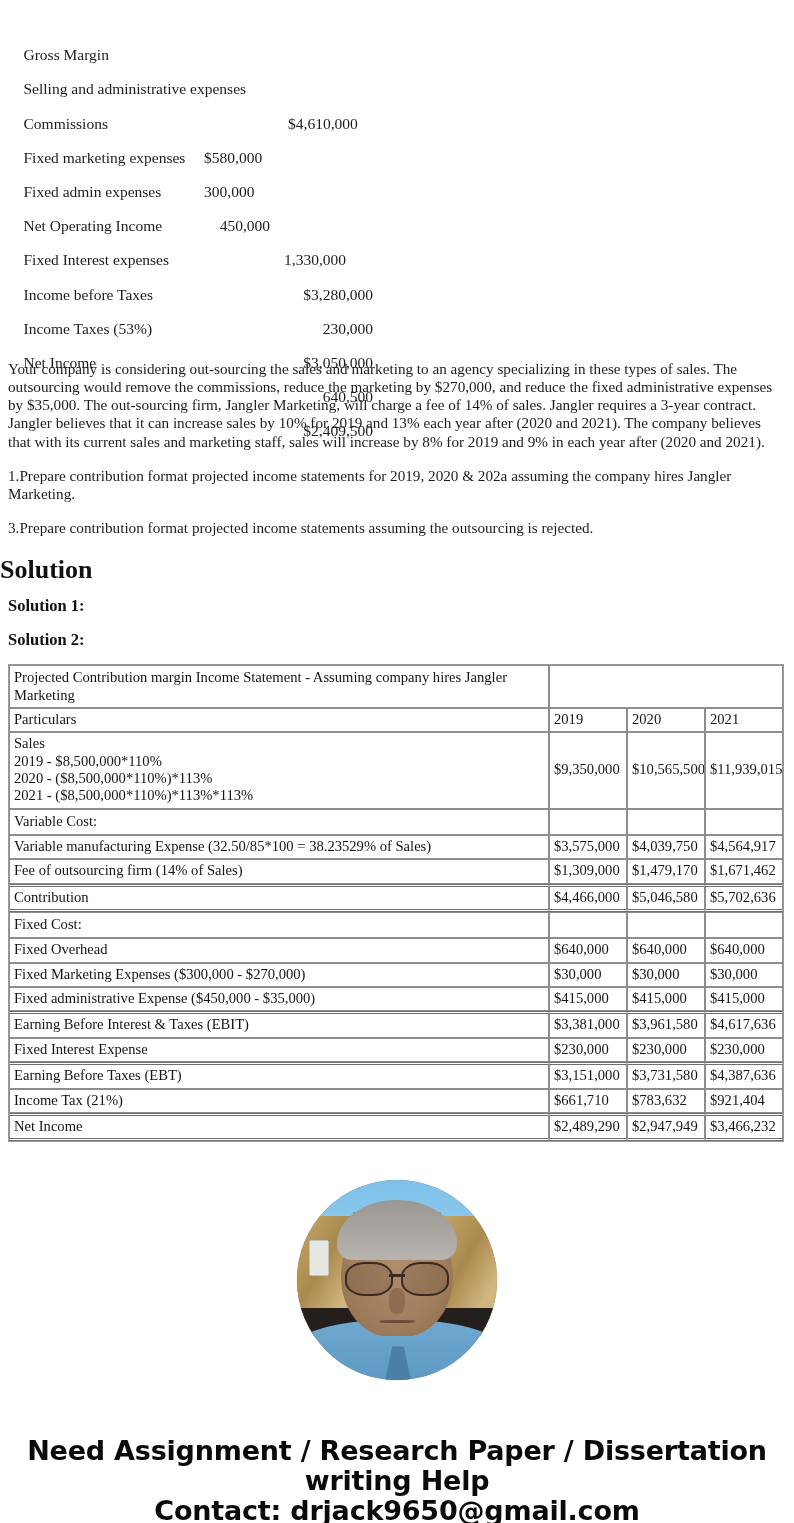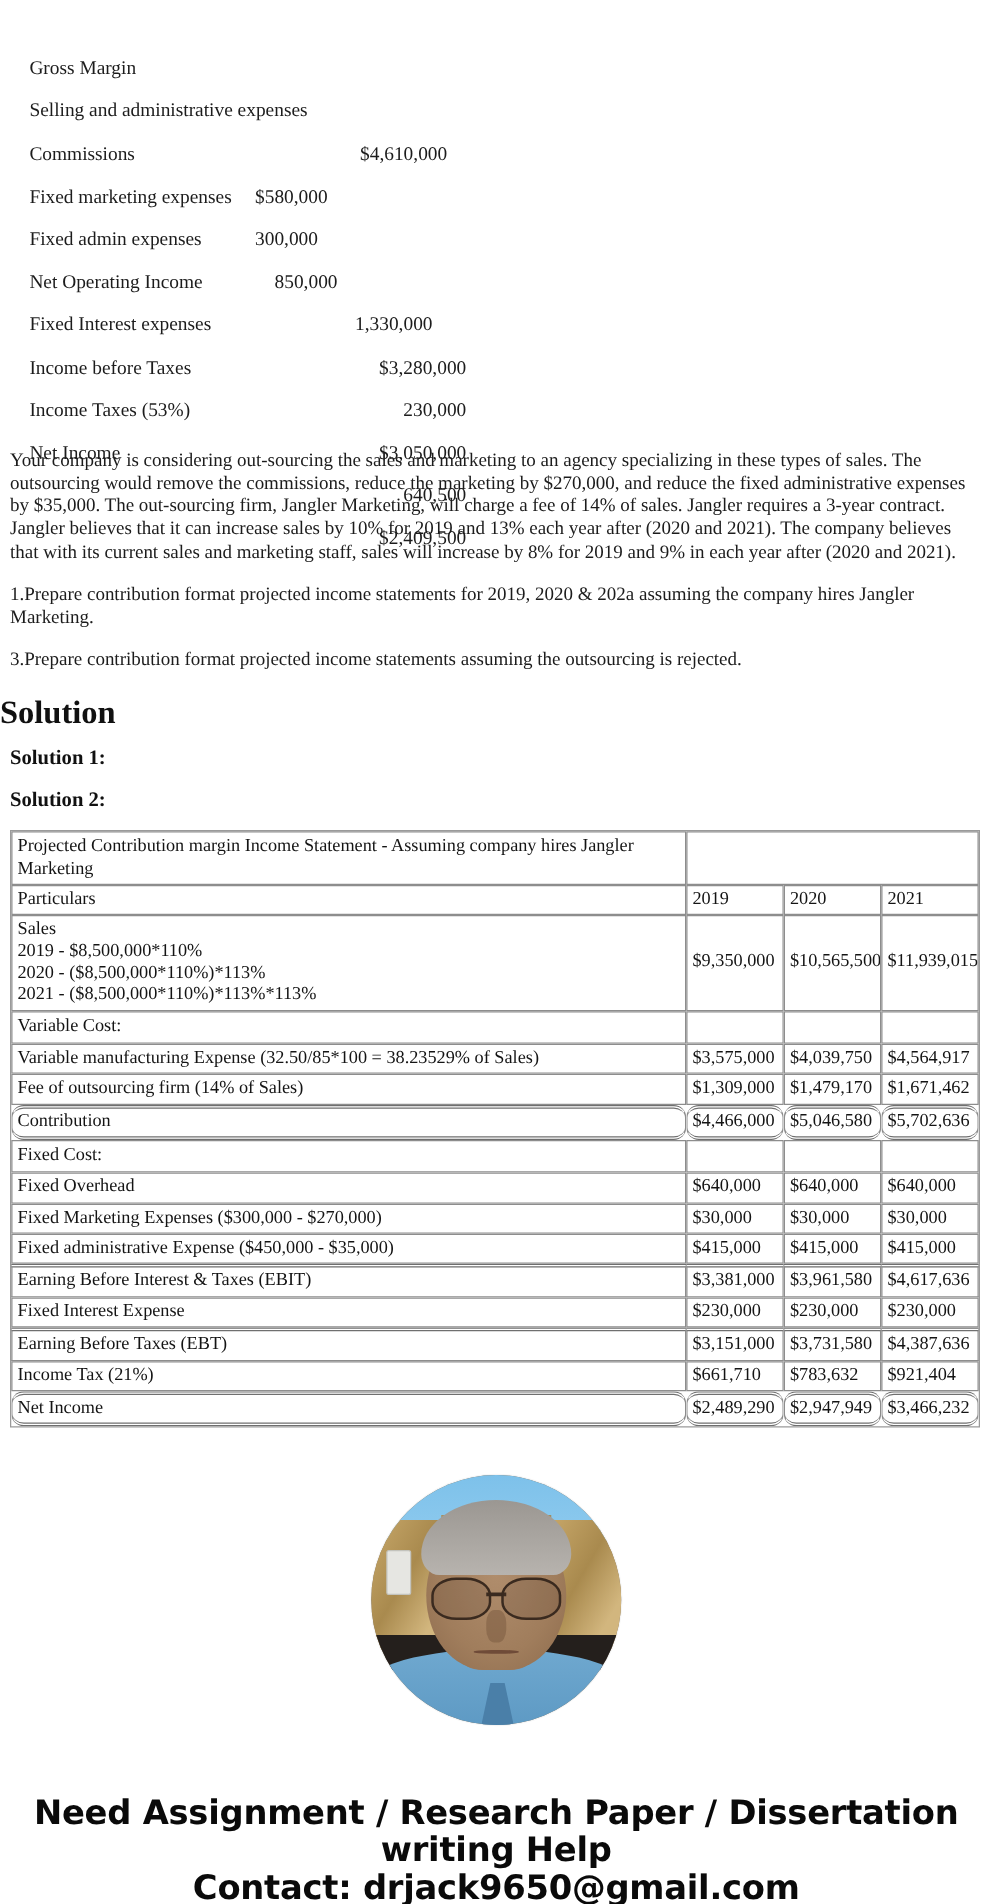--- a/index.html
+++ b/index.html
@@ -85,21 +85,21 @@
     background: #ffffff;
     overflow: hidden;
   }
   td.c-part { width: 530px; }
   td.c-y1   { width: 76px; }
   td.c-y2   { width: 83px; }
   td.c-y3   { width: 81px; }
 
   tr.title-row td { vertical-align: top; line-height: 18px; }
   tr.thick-top td { border-top: 3px double #6f6f6f; }
-  tr.thick-bottom td { border-bottom: 3px double #6f6f6f; border-radius: 10px; }
+  tr.thick-bottom td { border-bottom: 3px double #6f6f6f; }
   tr.sales-row td { height: 70px; }
   tr.blankish td { height: 19px; }
   .nowrap { white-space: nowrap; }
   .multiline { white-space: pre-line; }
 
   
   .avatar-zone {
     width: 100%;
     display: flex;
     justify-content: center;
@@ -221,21 +221,21 @@
   </div>
 
   <div class="stmt-line">
     <span class="lbl">Fixed marketing expenses</span>
     <span class="v" style="left:196px;width:80px;text-align:left;">300,000</span>
     <span class="v" style="left:280px;width:90px;text-align:left;"></span>
   </div>
 
   <div class="stmt-line">
     <span class="lbl">Fixed admin expenses</span>
-    <span class="v" style="left:196px;width:66px;text-align:right;">850,000</span>
+    <span class="v" style="left:196px;width:66px;text-align:right;">450,000</span>
     <span class="v" style="left:276px;width:90px;text-align:left;">1,330,000</span>
   </div>
 
   <div class="stmt-line">
     <span class="lbl">Net Operating Income</span>
     <span class="v" style="left:196px;width:66px;"></span>
     <span class="v" style="left:255px;width:110px;text-align:right;">$3,280,000</span>
   </div>
 
   <div class="stmt-line">

